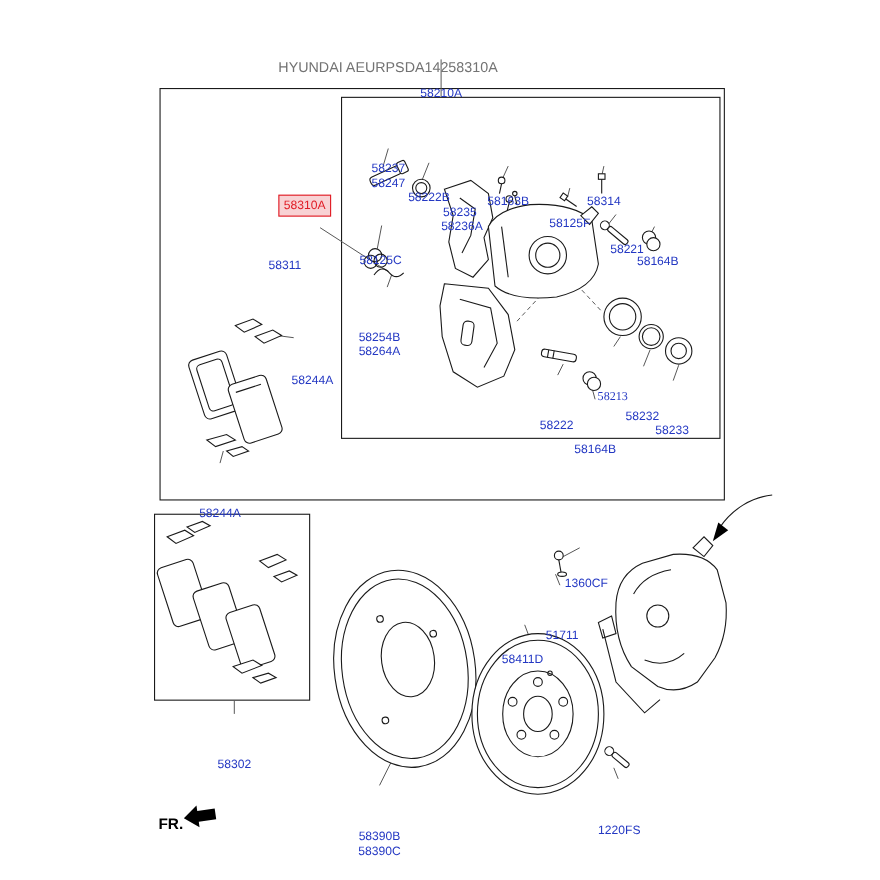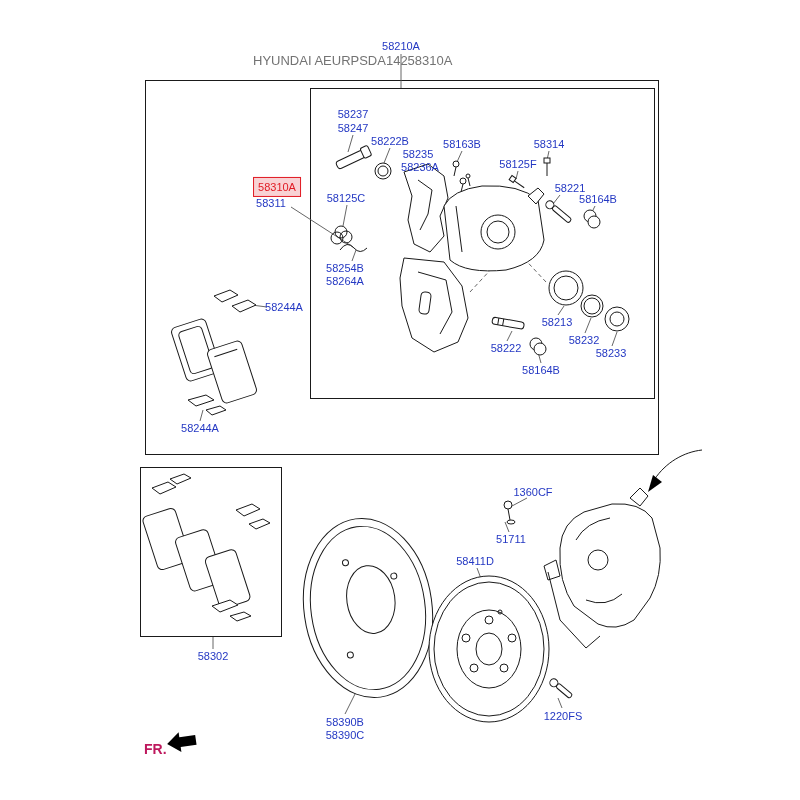--- a/index.html
+++ b/index.html
@@ -10,32 +10,32 @@
   svg.art { position:absolute; left:0; top:0; }
   .ln  { stroke:#1a1a1a; fill:none; stroke-width:1; }
   .fw  { stroke:#1a1a1a; fill:#ffffff; stroke-width:1; }
   .fb  { fill:#000000; stroke:none; }
   .ld  { stroke:#555555; fill:none; stroke-width:0.9; }
   .dsh { stroke:#555555; fill:none; stroke-width:0.9; stroke-dasharray:4 3; }
   .part-label {
     position:absolute; transform:translate(-50%,-50%);
     font-size:11px; line-height:1.1; white-space:nowrap;
   }
-  .style-blue { color:var(--blue); }
+  .style-blue { color:var(--blue);margin-top:39px; }
   .style-red-box {
     color:var(--red); background:var(--red-bg);
     border:1px solid var(--red); padding:3px 4px;
   }
   .watermark {
     position:absolute; left:253px; top:53px;
     font-size:13px; color:#737373; white-space:nowrap;
   }
   .fr-label {
     position:absolute; left:144px; top:741px;
-    font-size:14px; font-weight:bold; color:#be185d;
+    font-size:14px; font-weight:bold; color:#000000;
   }
 </style>
 </head>
 <body>
 
 <div class="canvas">
 
   <svg class="art" width="800" height="800" viewBox="0 0 800 800">
 
     <g>
@@ -232,37 +232,37 @@
     <g>
       <polygon class="fb" transform="rotate(-8 181 742)" points="196,737 180,737 180,732 167,742 180,752 180,747 196,747"></polygon>
     </g>
   </svg>
 
   <div class="watermark">HYUNDAI AEURPSDA14258310A</div>
 
   <div id="label-layer">
       <span class="part-label style-blue" style="left: 401px; top: 46px;">58210A</span>
       <span class="part-label style-red-box" style="left: 277px; top: 187px;">58310A</span>
-      <span class="part-label style-blue" style="left: 271px; top: 203px;">58311</span>
+      <span class="part-label style-blue" style="left: 259px; top: 203px;">58311</span>
       <span class="part-label style-blue" style="left: 353px; top: 114px;">58237</span>
       <span class="part-label style-blue" style="left: 353px; top: 128px;">58247</span>
       <span class="part-label style-blue" style="left: 390px; top: 141px;">58222B</span>
       <span class="part-label style-blue" style="left: 418px; top: 154px;">58235</span>
       <span class="part-label style-blue" style="left: 420px; top: 167px;">58236A</span>
       <span class="part-label style-blue" style="left: 462px; top: 144px;">58163B</span>
       <span class="part-label style-blue" style="left: 549px; top: 144px;">58314</span>
       <span class="part-label style-blue" style="left: 518px; top: 164px;">58125F</span>
       <span class="part-label style-blue" style="left: 562px; top: 188px; padding-left: 16px;">58221</span>
       <span class="part-label style-blue" style="left: 598px; top: 199px;">58164B</span>
       <span class="part-label style-blue" style="left: 346px; top: 198px;">58125C</span>
       <span class="part-label style-blue" style="left: 345px; top: 268px;">58254B</span>
       <span class="part-label style-blue" style="left: 345px; top: 281px;">58264A</span>
       <span class="part-label style-blue" style="left: 284px; top: 307px;">58244A</span>
       <span class="part-label style-blue" style="left: 200px; top: 428px;">58244A</span>
-      <span class="part-label style-blue" style="left: 557px; top: 322px;">58213</span>
+      <span class="part-label style-blue" style="left: 557px; top: 322px; font-family: Liberation Serif, serif;">58213</span>
       <span class="part-label style-blue" style="left: 506px; top: 348px;">58222</span>
       <span class="part-label style-blue" style="left: 584px; top: 340px;">58232</span>
       <span class="part-label style-blue" style="left: 611px; top: 353px;">58233</span>
       <span class="part-label style-blue" style="left: 541px; top: 370px;">58164B</span>
       <span class="part-label style-blue" style="left: 213px; top: 656px;">58302</span>
       <span class="part-label style-blue" style="left: 533px; top: 492px;">1360CF</span>
       <span class="part-label style-blue" style="left: 511px; top: 539px;">51711</span>
       <span class="part-label style-blue" style="left: 475px; top: 561px;">58411D</span>
       <span class="part-label style-blue" style="left: 345px; top: 722px;">58390B</span>
       <span class="part-label style-blue" style="left: 345px; top: 735px;">58390C</span>

